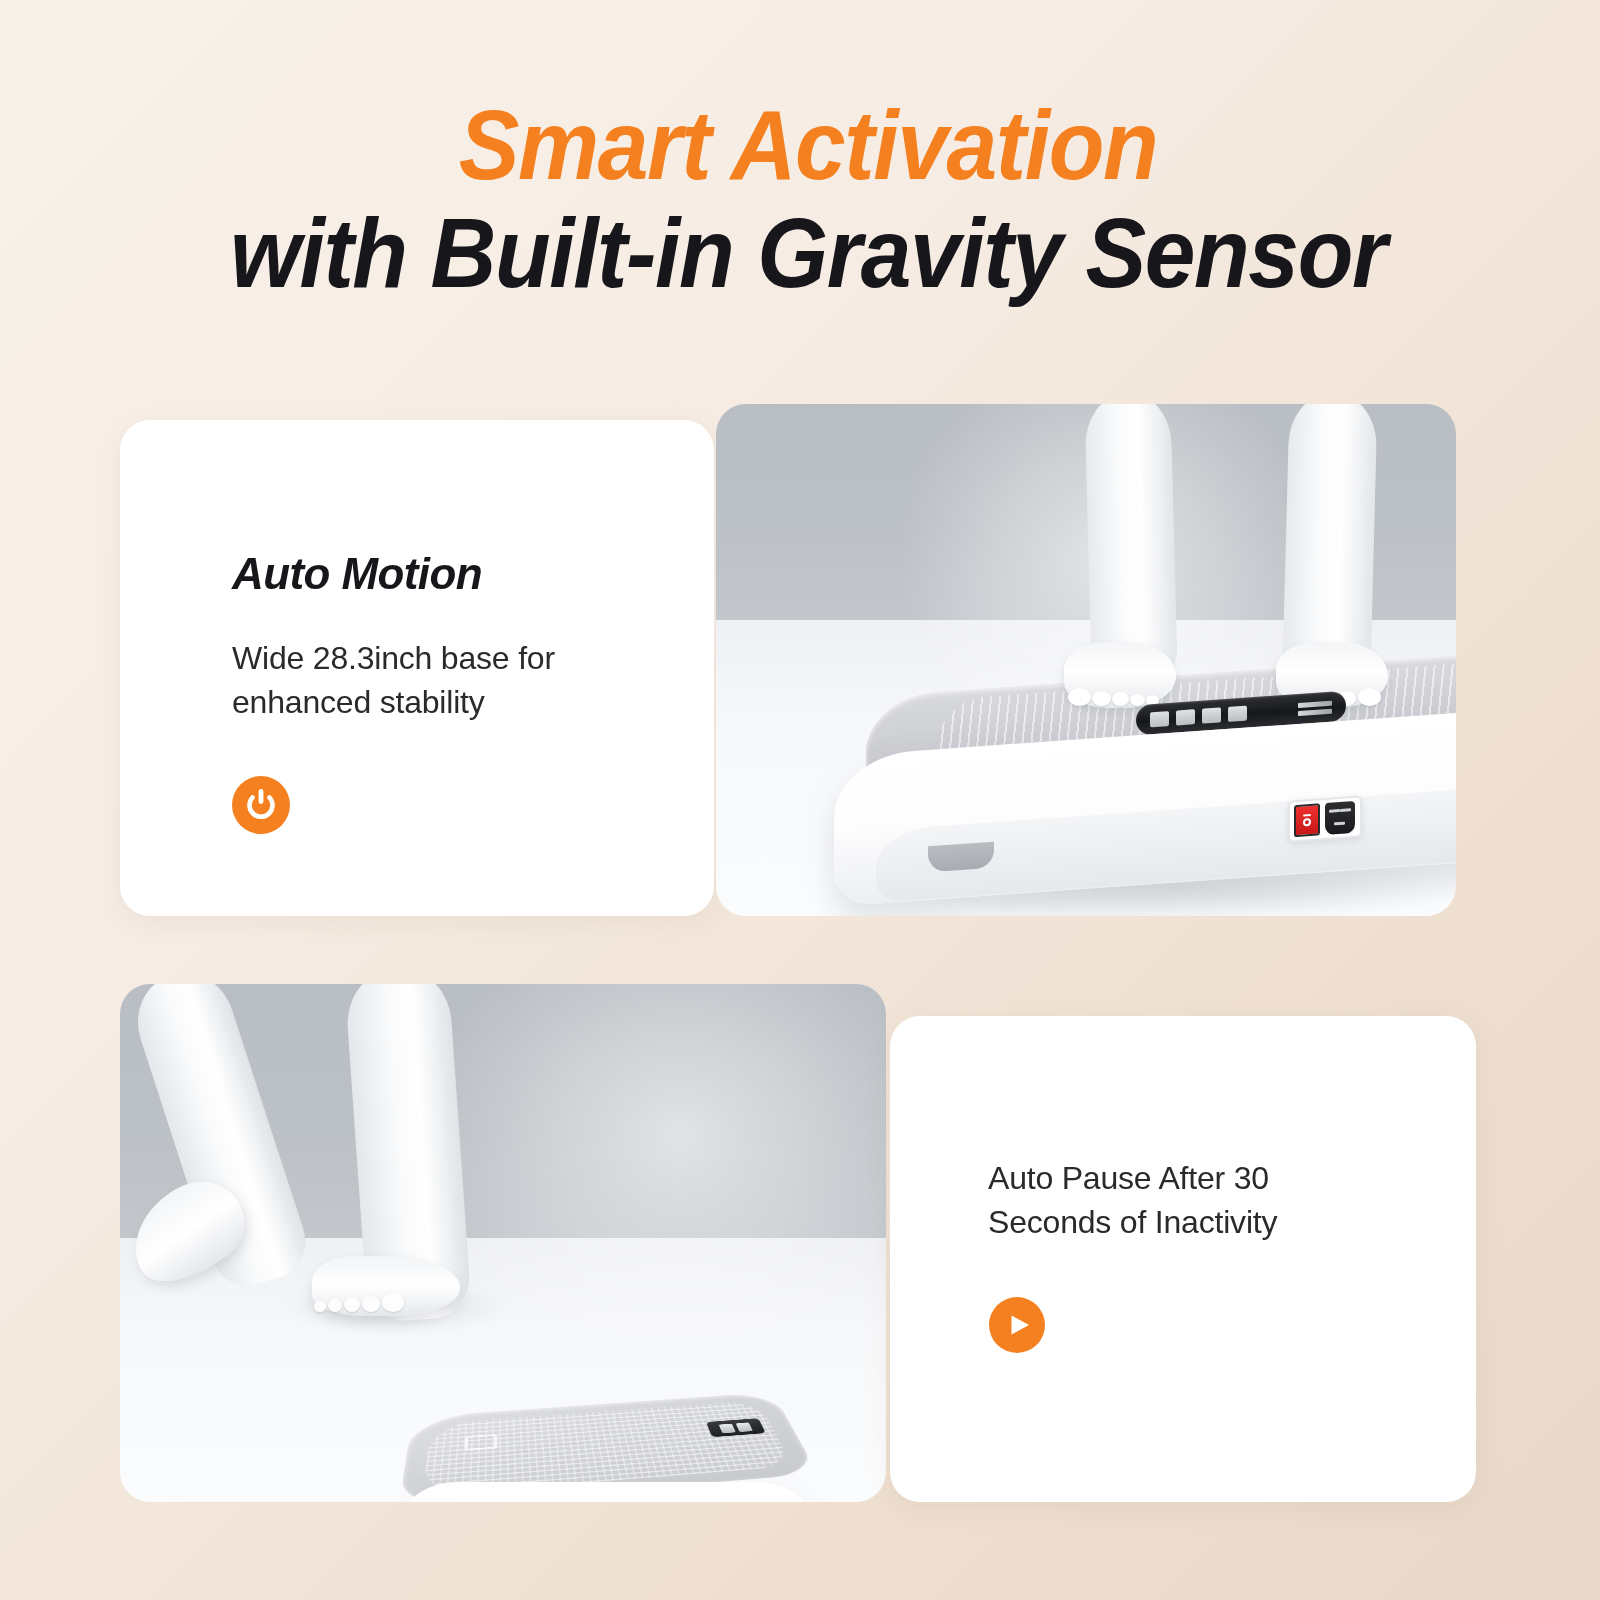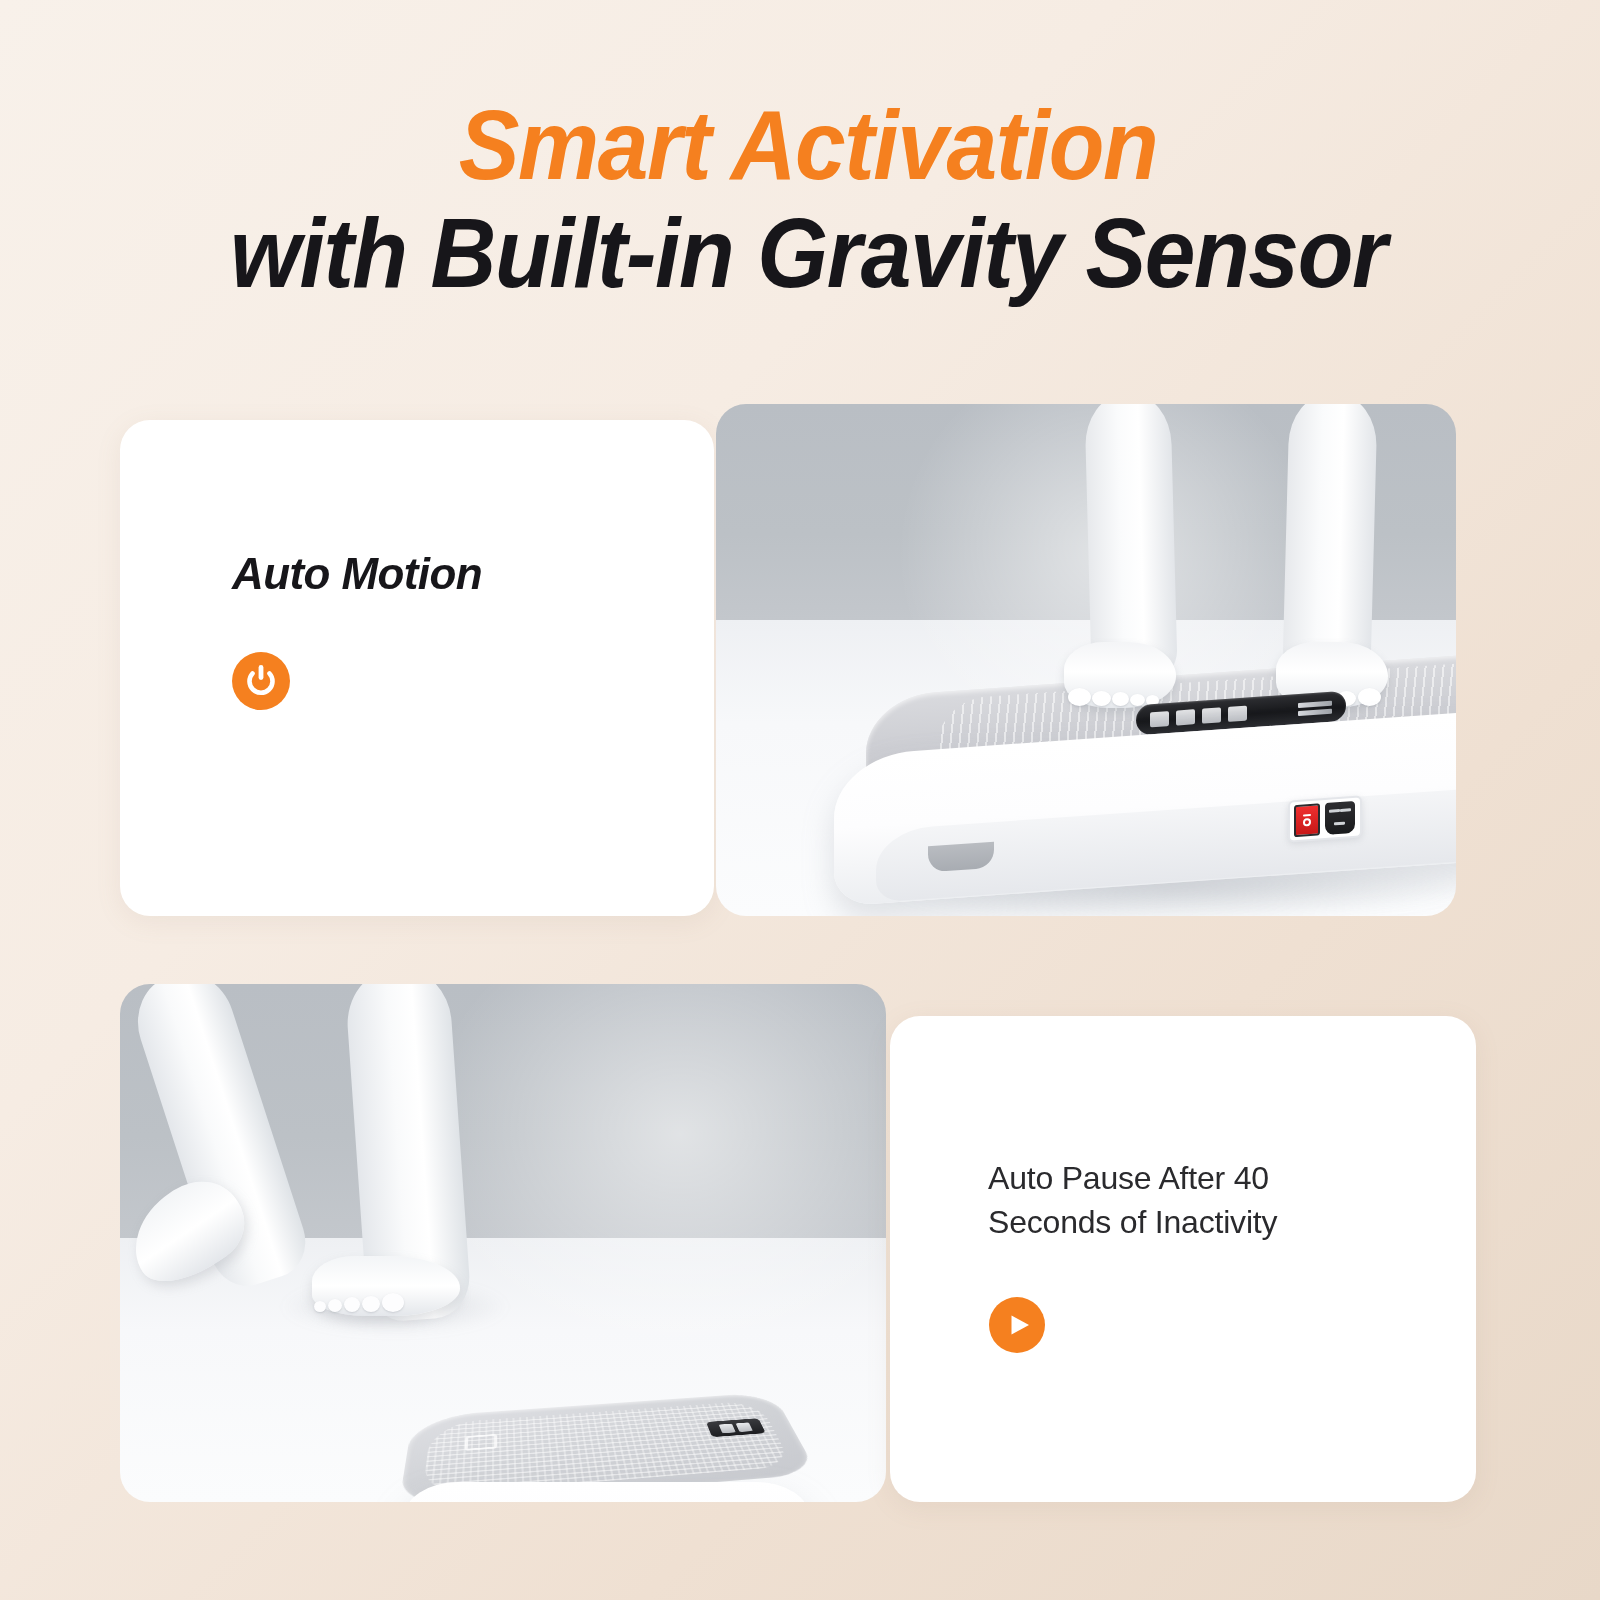--- a/index.html
+++ b/index.html
@@ -230,20 +230,21 @@
 <div class="heading">
   <div class="line line1">Smart Activation</div>
   <div class="line line2">with Built-in Gravity Sensor</div>
 </div>
 
 <div class="panel card" id="card-top">
   <div class="card-inner">
     <div class="c-title">
       <span>Auto Motion</span>
     </div>
+    <div class="c-desc" style="max-width:420px">Wide 28.3inch base for enhanced stability</div>
     <svg class="icon-badge" viewBox="0 0 58 58">
       <circle cx="29" cy="29" r="29" fill="#F5801F"></circle>
       <path d="M20.5 21.5 a11.5 11.5 0 1 0 17 0" fill="none" stroke="#ffffff" stroke-width="4.6" stroke-linecap="round"></path>
       <rect x="26.6" y="13" width="4.8" height="15" rx="2.4" fill="#ffffff"></rect>
     </svg>
   </div>
 </div>
 
 <div class="panel" id="photo-top">
   <div class="scene">
@@ -338,19 +339,19 @@
           <span></span>
       </div>
     </div>
     <div class="mini-body"></div>
 
   </div>
 </div>
 
 <div class="panel card" id="card-bot">
   <div class="card-inner">
-    <div class="c-desc" style="max-width:400px">Auto Pause After 40 Seconds of Inactivity</div>
+    <div class="c-desc" style="max-width:400px">Auto Pause After 30 Seconds of Inactivity</div>
     <svg class="icon-badge" viewBox="0 0 58 58">
       <circle cx="29" cy="29" r="28" fill="#F5801F"></circle>
       <path d="M23.5 19.5 L41 29 L23.5 38.5 Z" fill="#ffffff"></path>
     </svg>
   </div>
 </div>
 
 </body></html>

